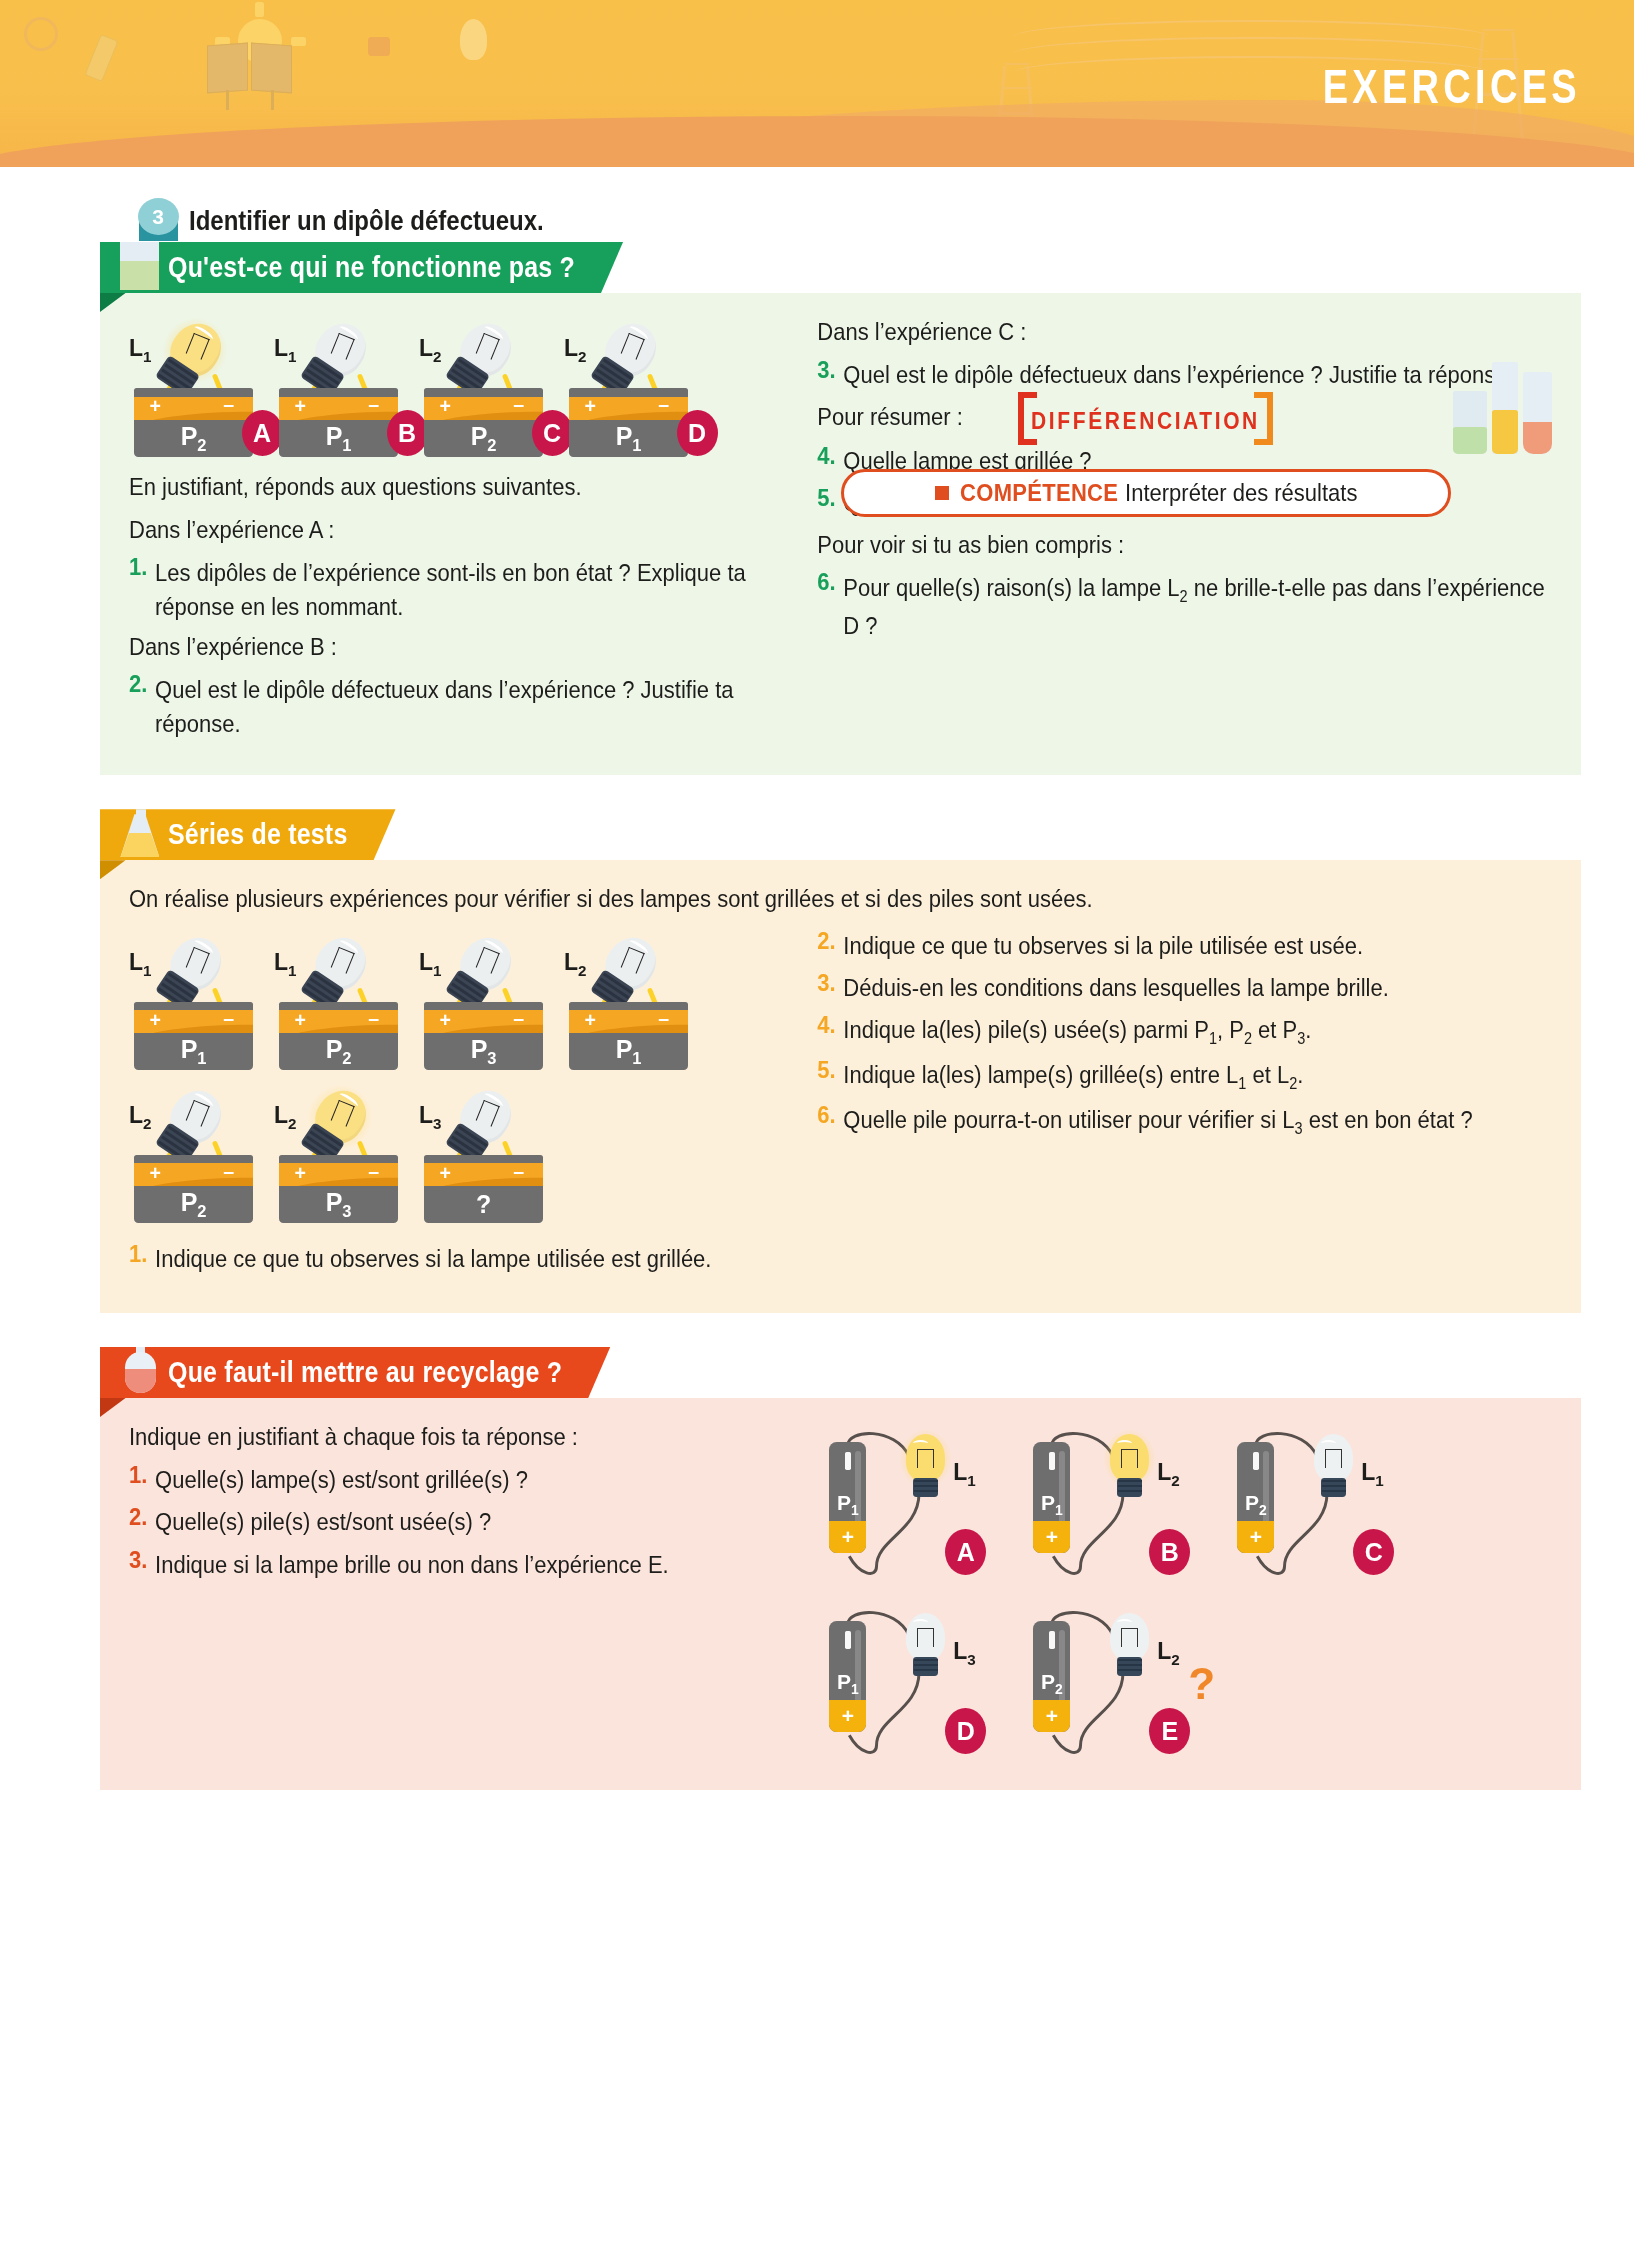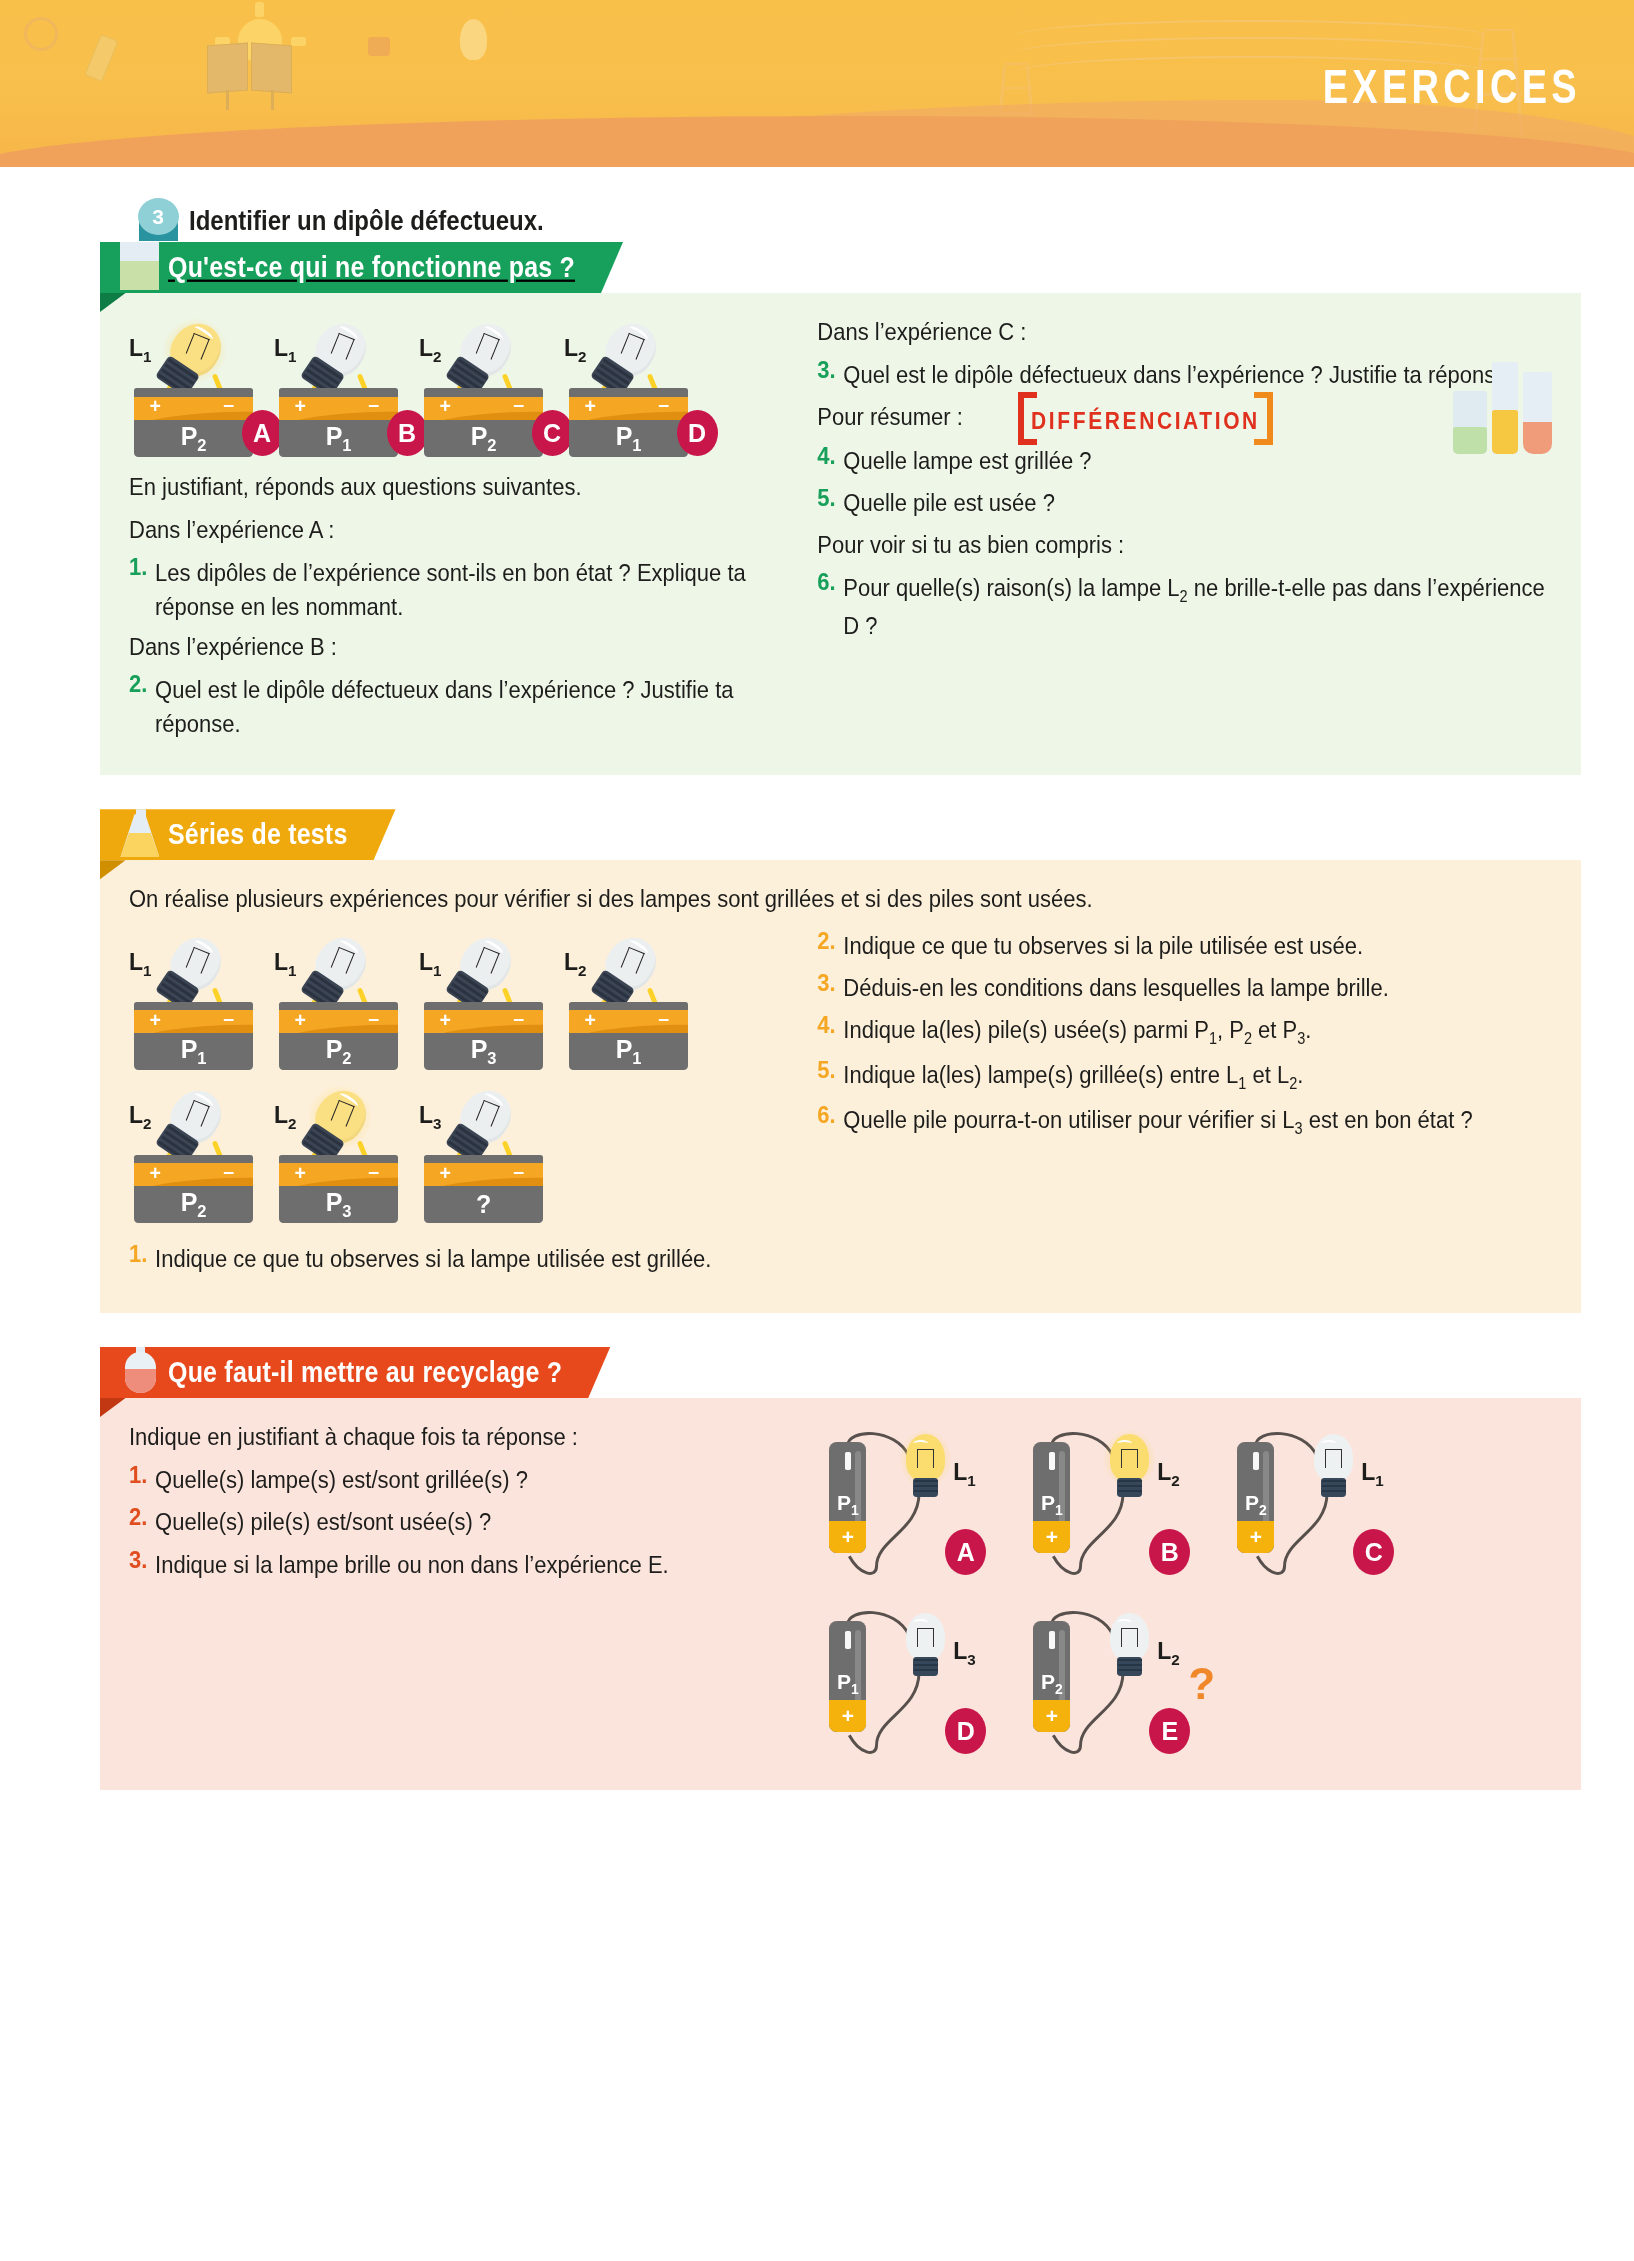--- a/index.html
+++ b/index.html
@@ -354,31 +354,36 @@
 
   <div class="beakers">
     <div class="bk" style="left:0;width:34px;height:63px;background:#dfeaf1;"></div>
     <div class="bk" style="left:0;width:34px;height:27px;background:#bfe0a8;"></div>
     <div class="bk" style="left:39px;width:25.5px;height:92px;background:#e4eef4;border-radius:2.6px;"></div>
     <div class="bk" style="left:39px;width:25.5px;height:44px;background:#f6c842;"></div>
     <div class="bk" style="left:70px;width:29px;height:82px;background:#e4eef4;border-radius:2.6px 2.6px 10.2px 10.2px;"></div>
     <div class="bk" style="left:70px;width:29px;height:32px;background:#f09c7a;border-radius:0 0 10.2px 10.2px;"></div>
   </div>
 
+  <div class="comp-pill">
+    <span class="comp-square"></span>
+    <span class="comp-label">COMPÉTENCE</span>
+    <span class="comp-text">Interpréter des résultats</span>
+  </div>
 
   <div class="ex-line">
     <div class="ex-num-wrap">
       <div class="ex-num-sq"></div>
       <div class="ex-num-ov">3</div>
     </div>
     <div class="ex-title">Identifier un dipôle défectueux.</div>
   </div>
 
   <div class="section">
-    <div class="tab" style="background:#16a05b;text-decoration:underline;">
+    <div class="tab" style="background:#16a05b;">
       <div class="tab-icon">
         <div style="position:absolute;left:0;top:0;width:39px;height:63px;background:#e3edf3;border-radius:2.6px;"></div>
         <div style="position:absolute;left:0;bottom:0;width:39px;height:29px;background:#c9e0a8;"></div>
       </div>
       <span class="tab-label">Qu'est-ce qui ne fonctionne pas ?</span>
     </div>
     <div class="tab-fold" style="background:#0d7d45;"></div>
 
     <div class="panel green">
       <div class="cols">

